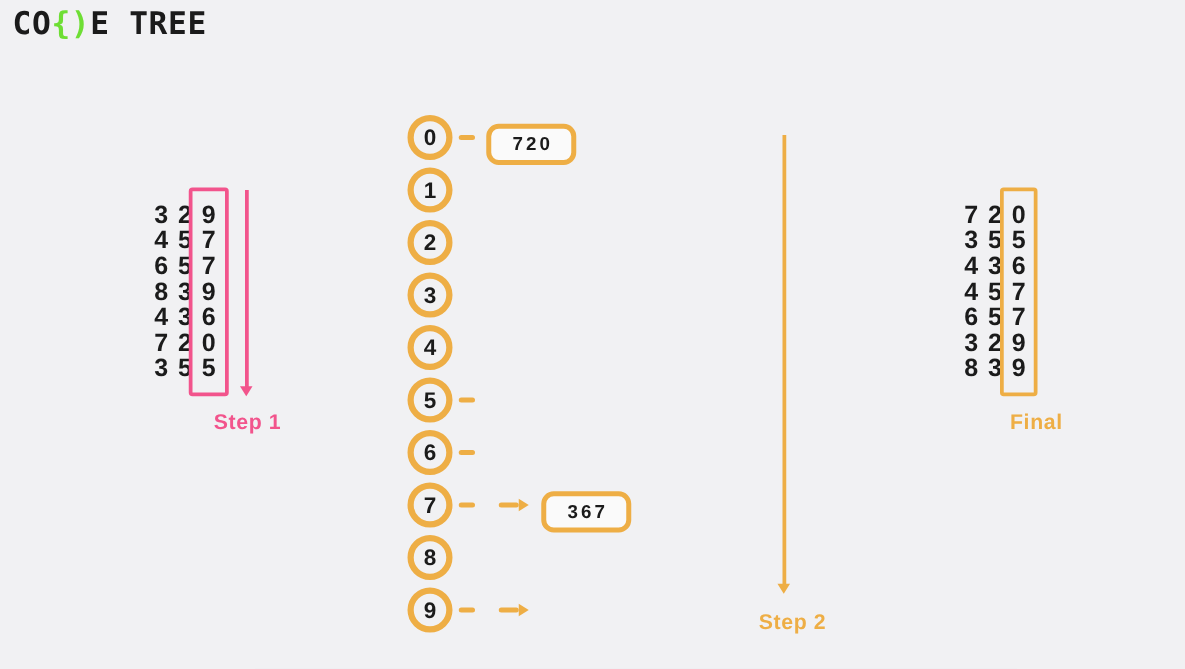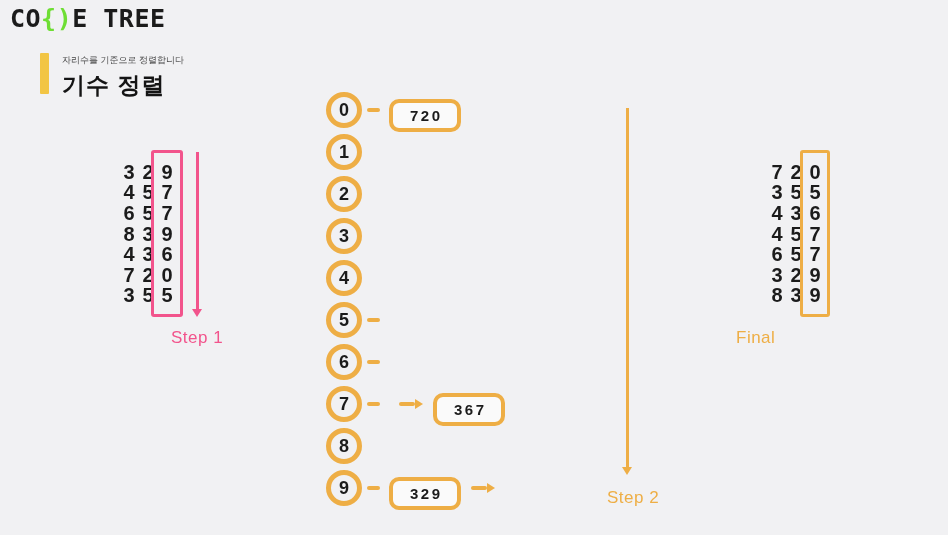--- a/index.html
+++ b/index.html
@@ -39,26 +39,26 @@
   .varrow::after {
     content:""; position:absolute; bottom:-7px; left:50%; transform:translateX(-50%);
     border-left:5px solid transparent; border-right:5px solid transparent;
   }
   .pink-arrow { left:196px; top:152px; height:158px; background:var(--pink, #f2548c); }
   .pink-arrow::after { border-top:8px solid var(--pink, #f2548c); }
   .orange-arrow { left:626px; top:108px; height:360px; background:var(--orange, #eeae45); }
   .orange-arrow::after { border-top:8px solid var(--orange, #eeae45); }
 
   
-  .step-label { position:absolute; font-size:17px; font-weight:400; letter-spacing:0.5px; }
+  .step-label { position:absolute; font-size:17px; font-weight:700; letter-spacing:0.5px; }
   .pink-label { color:var(--pink, #f2548c); }
   .orange-label { color:var(--orange, #eeae45); }
   .step1-pos { left:171px; top:328px; }
   .step2-pos { left:607px; top:488px; }
-  .final-pos { left:736px; top:328px; }
+  .final-pos { left:808px; top:328px; }
 
   
   #buckets { position:absolute; inset:0; }
   .bucket-row { position:absolute; left:326px; height:36px; display:flex; align-items:center; }
   .bucket-circle {
     width:36px; height:36px; border:5px solid var(--orange, #eeae45); border-radius:50%;
     display:flex; align-items:center; justify-content:center;
     font-size:18px; font-weight:700; color:var(--ink, #1b1b1b); flex:0 0 auto;
   }
   .dash { width:13px; height:4px; border-radius:2px; background:var(--orange, #eeae45); margin:0 9px 0 5px; flex:0 0 auto; }
@@ -75,27 +75,20 @@
     border-top:5.5px solid transparent; border-bottom:5.5px solid transparent;
   }
 </style>
 </head>
 <body>
 
 <div class="canvas">
 
   <div class="logo"><span>CO</span><span class="logo-glyph">{)</span><span>E TREE</span></div>
 
-  <div class="header">
-    <div class="gold-bar"></div>
-    <div>
-      <div class="subtitle">자리수를 기준으로 정렬합니다</div>
-      <div class="title">기수 정렬</div>
-    </div>
-  </div>
 
   <div class="num-col" id="step1-col" style="left:121px; top:162px;">
       <div class="number-row">
         <span class="digit">3</span>
         <span class="digit">2</span>
         <span class="digit">9</span>
       </div>
       <div class="number-row">
         <span class="digit">4</span>
         <span class="digit">5</span>
@@ -162,21 +155,20 @@
         <div class="dash"></div>
         <div class="harrow"></div>
         <div class="value-box">367</div>
       </div>
       <div class="bucket-row" style="top: 428px;">
         <div class="bucket-circle">8</div>
       </div>
       <div class="bucket-row" style="top: 470px;">
         <div class="bucket-circle">9</div>
         <div class="dash"></div>
-        <div class="value-box">329</div>
         <div class="harrow"></div>
       </div>
     </div>
   <div class="varrow orange-arrow"></div>
   <div class="step-label orange-label step2-pos">Step 2</div>
 
   <div class="num-col" id="final-col" style="left:769px; top:162px;">
       <div class="number-row">
         <span class="digit">7</span>
         <span class="digit">2</span>

